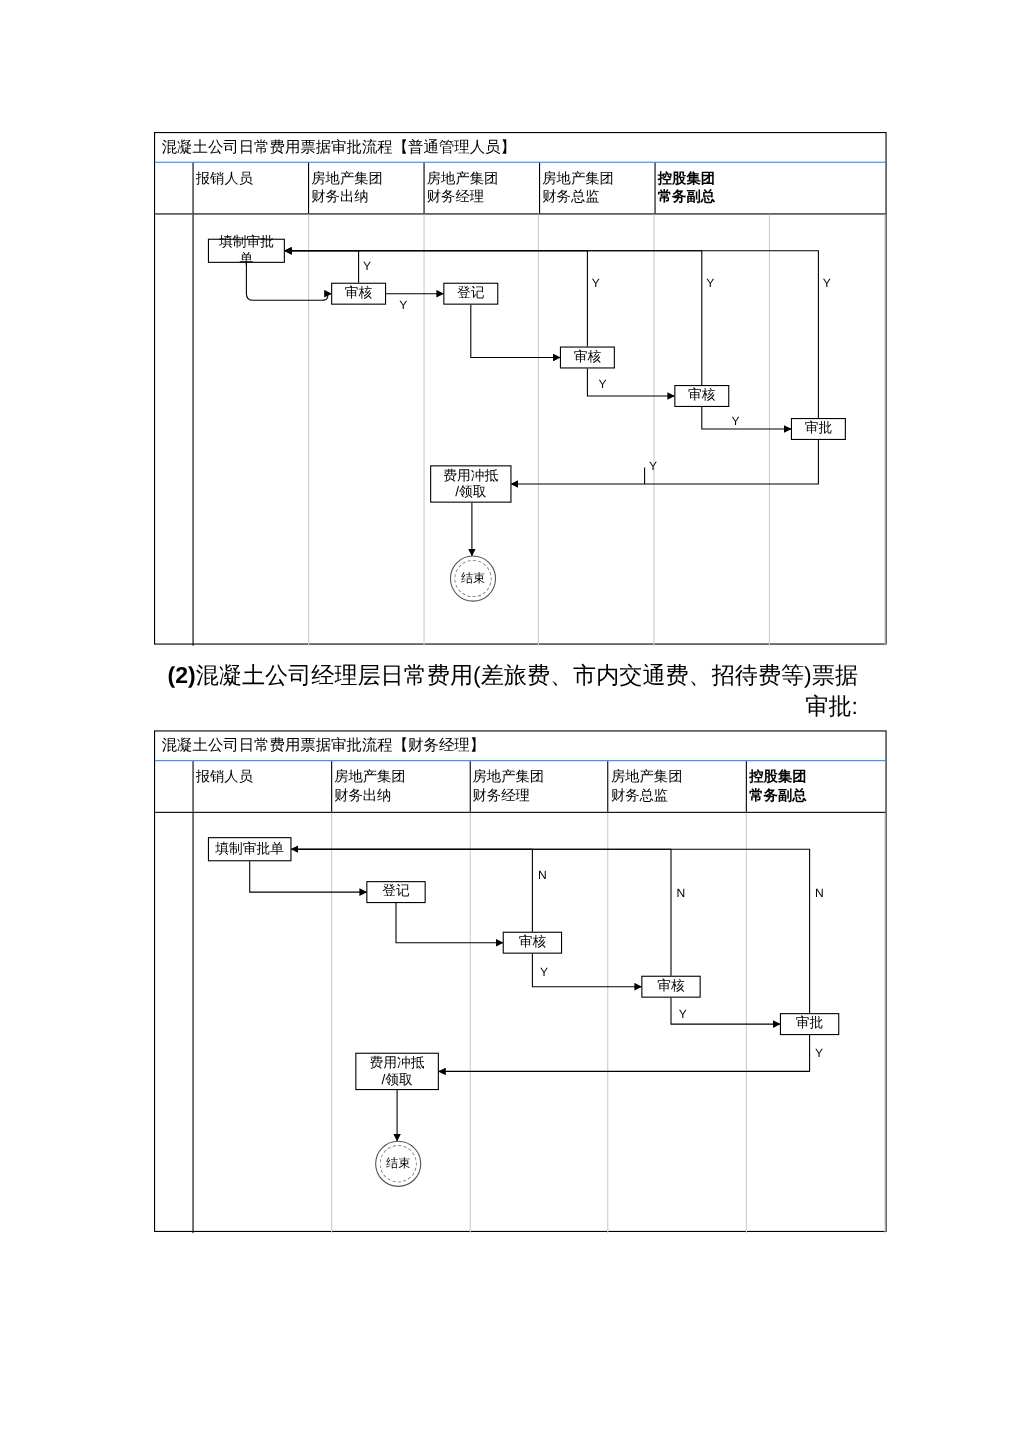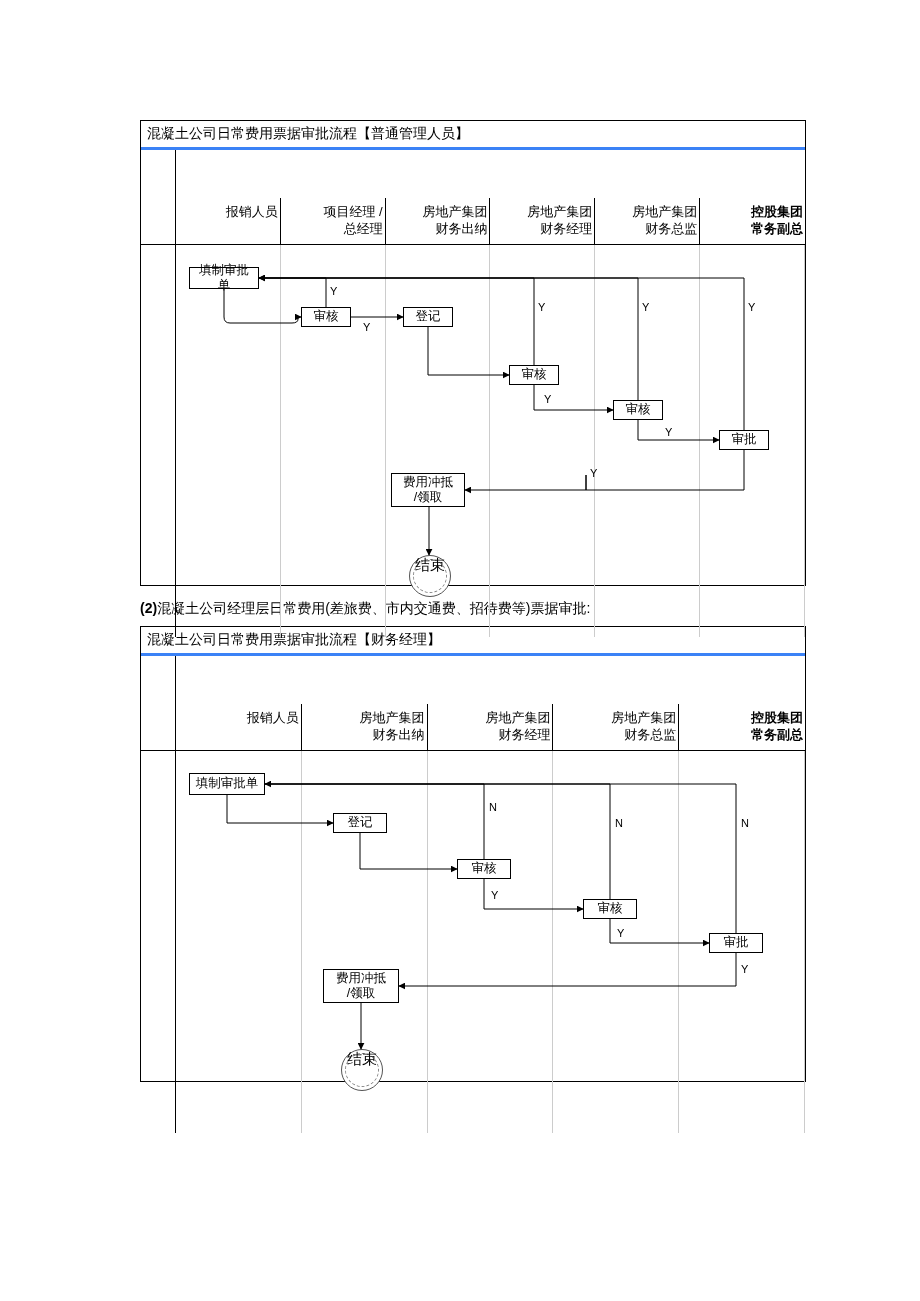--- a/index.html
+++ b/index.html
@@ -10,51 +10,51 @@
     font-size: 14px;
     color: #000;
     width: 920px;
   }
   .page {
     padding: 120px 140px 60px 140px; 
     width: 920px;
     box-sizing: border-box;
   }
   .caption {
-    font-size: 14px;
+    font-size: 21px;
     margin: 8px 0 8px 0;
+    text-align: right;
   }
   .diagram-outer {
     border: 1px solid #000;
     margin-bottom: 14px;
     width: 664px;
   }
   .diagram-title {
-    border-bottom: 3px solid #3b82f6;
+    border-bottom: 1px solid #3b82f6;
     padding: 4px 6px;
     font-size: 14px;
   }
   .lanes-header {
     display: flex;
     border-bottom: 1px solid #000;
     width: 100%;
   }
   .lead-col {  
     width: 34px;
     border-right: 1px solid #000;
   }
   .lane-head {
-    text-align: right;
+    text-align: left;
     font-size: 13px;
     padding: 6px 2px;
     border-right: 1px solid #000;
     box-sizing: border-box;
     line-height: 1.3;
     white-space: pre-line;
-    margin-top: 48px;
   }
   .lane-head:last-child { border-right: none; font-weight: bold; }
   .lanes-body {
     position: relative;
     display: flex;
     width: 100%;
     text-decoration: underline;
   }
   .lane-col {
     border-right: 1px solid #ccc;
@@ -78,23 +78,23 @@
     align-items: center;
     justify-content: center;
     line-height: 1.2;
     box-sizing: border-box;
     padding: 2px 4px;
   }
   .end-node {
     position: absolute;
     border: 1px solid #555;
     border-radius: 50%;
-    font-size: 15px;
-    display: flex;
-    align-items: flex-start;
+    font-size: 11px;
+    display: flex;
+    align-items: center;
     justify-content: center;
     background: #fff;
   }
   .end-node::before {
     content:'';
     position:absolute;
     inset:3px;
     border:1px dashed #888;
     border-radius:50%;
   }
@@ -103,21 +103,20 @@
 <body>
 
 <div class="page">
 
 <div class="diagram-outer" style="height:464px;">
   <div class="diagram-title">混凝土公司日常费用票据审批流程【普通管理人员】</div>
 
   <div class="lanes-header">
     <div class="lead-col"></div>
     <div class="lane-head" style="width:105px">报销人员</div>
-    <div class="lane-head" style="width:105px">项目经理 /<br>总经理</div>
     <div class="lane-head" style="width:105px">房地产集团<br>财务出纳</div>
     <div class="lane-head" style="width:105px">房地产集团<br>财务经理</div>
     <div class="lane-head" style="width:105px">房地产集团<br>财务总监</div>
     <div class="lane-head" style="width:105px">控股集团<br>常务副总</div>
   </div>
 
   <div class="lanes-body" style="height:392px">
     <div class="lead-col"></div>
     <div class="lane-col" style="width:105px"></div>
     <div class="lane-col" style="width:105px"></div>

